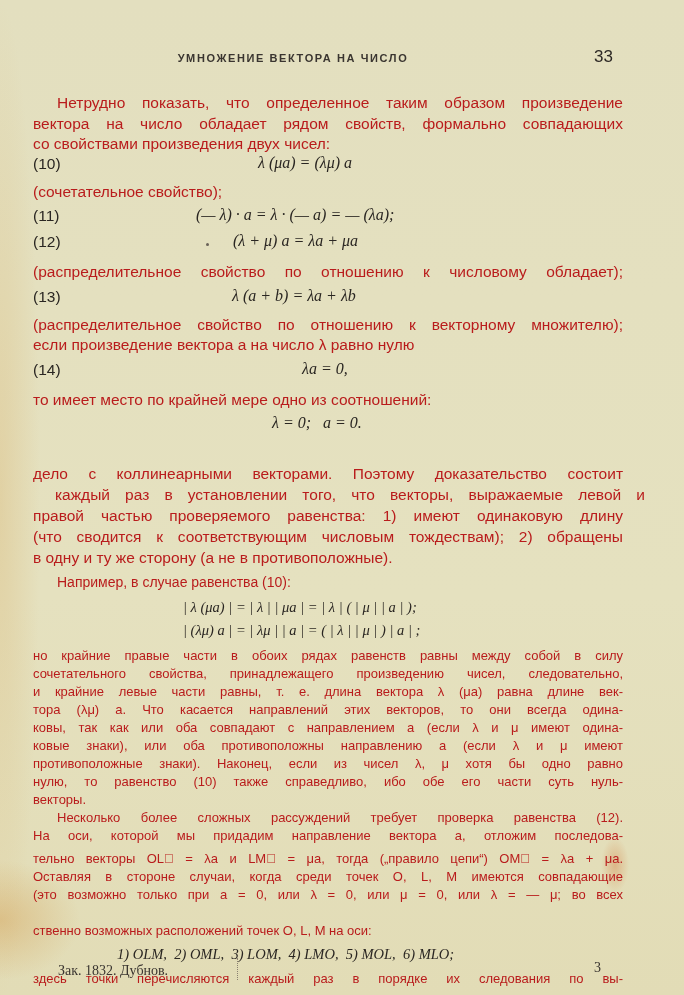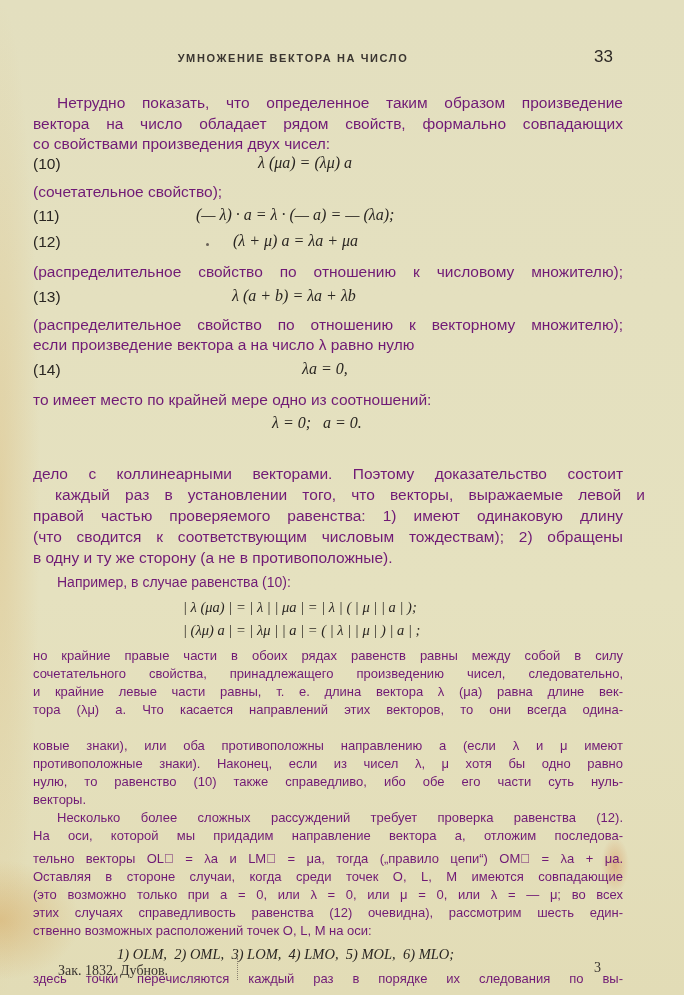--- a/index.html
+++ b/index.html
@@ -21,21 +21,21 @@
     font-family: "Liberation Sans", "DejaVu Sans", sans-serif;
     font-size: 11px; letter-spacing: 1.6px; font-weight: bold; color: #3a3530;
   }
   .page-number {
     position: absolute; top: 47px; left: 594px;
     font-family: "Liberation Sans", sans-serif; font-size: 17px; color: #2d2925;
   }
   .line {
     position: absolute; left: 33px; width: 590px;
     font-family: "Liberation Sans Narrow", "Liberation Sans", sans-serif;
-    font-size: 15.5px; white-space: nowrap; color: #701a75;
+    font-size: 15.5px; white-space: nowrap; color: #b91c1c;
     transform-origin: left top;
   }
   .line.j { text-align: justify; text-align-last: justify; }
   .small { font-size: 13px; }
   .eq-num { position: absolute; left: 33px; font-family: "Liberation Sans", sans-serif; font-size: 15.5px; }
   .formula {
     position: absolute; font-family: "Liberation Serif", "DejaVu Serif", serif;
     font-size: 16px; font-style: italic; white-space: nowrap;
   }
   .footer-left {
@@ -67,21 +67,21 @@
 
   <div class="line" style="top:183px;">(сочетательное свойство);</div>
 
   <div class="eq-num" style="top:207px;">(11)</div>
   <div class="formula" style="top:206px; left:196px;">(— λ) · a = λ · (— a) = — (λa);</div>
 
   <div class="eq-num" style="top:233px;">(12)</div>
   <div class="formula" style="top:232px; left:233px;">(λ + μ) a = λa + μa</div>
   <div class="stray" style="top:243px; left:206px;"></div>
 
-  <div class="line j" style="top:263px;">(распределительное свойство по отношению к числовому множителю);</div>
+  <div class="line j" style="top:263px;">(распределительное свойство по отношению к числовому обладает);</div>
 
   <div class="eq-num" style="top:288px;">(13)</div>
   <div class="formula" style="top:287px; left:232px;">λ (a + b) = λa + λb</div>
 
   <div class="line j" style="top:316px;">(распределительное свойство по отношению к векторному множителю);</div>
   <div class="line" style="top:336px;">если произведение вектора a на число λ равно нулю</div>
 
   <div class="eq-num" style="top:361px;">(14)</div>
   <div class="formula" style="top:360px; left:302px;">λa = 0,</div>
 
@@ -95,31 +95,31 @@
   <div class="line" style="top:549px;">в одну и ту же сторону (а не в противоположные).</div>
 
   <div class="line small" style="top:574px; left:57px; font-size:14px;">Например, в случае равенства (10):</div>
   <div class="formula" style="top:599px; left:183px; font-size:14.5px;">| λ (μa) | = | λ | | μa | = | λ | ( | μ | | a | );</div>
   <div class="formula" style="top:622px; left:183px; font-size:14.5px;">| (λμ) a | = | λμ | | a | = ( | λ | | μ | ) | a | ;</div>
 
   <div class="line small j" style="top:648px;">но крайние правые части в обоих рядах равенств равны между собой в силу</div>
   <div class="line small j" style="top:666px;">сочетательного свойства, принадлежащего произведению чисел, следовательно,</div>
   <div class="line small j" style="top:684px;">и крайние левые части равны, т. е. длина вектора λ (μa) равна длине век-</div>
   <div class="line small j" style="top:702px;">тора (λμ) a. Что касается направлений этих векторов, то они всегда одина-</div>
+  <div class="line small j" style="top:720px;">ковы, так как или оба совпадают с направлением a (если λ и μ имеют одина-</div>
   <div class="line small j" style="top:738px;">ковые знаки), или оба противоположны направлению a (если λ и μ имеют</div>
   <div class="line small j" style="top:756px;">противоположные знаки). Наконец, если из чисел λ, μ хотя бы одно равно</div>
   <div class="line small j" style="top:774px;">нулю, то равенство (10) также справедливо, ибо обе его части суть нуль-</div>
   <div class="line small" style="top:792px;">векторы.</div>
 
   <div class="line small j" style="top:810px; left:57px; width:566px;">Несколько более сложных рассуждений требует проверка равенства (12).</div>
   <div class="line small j" style="top:828px;">На оси, которой мы придадим направление вектора a, отложим последова-</div>
   <div class="line small j" style="top:851px;">тельно векторы OL⃗ = λa и LM⃗ = μa, тогда („правило цепи“) OM⃗ = λa + μa.</div>
   <div class="line small j" style="top:869px;">Оставляя в стороне случаи, когда среди точек O, L, M имеются совпадающие</div>
   <div class="line small j" style="top:887px;">(это возможно только при a = 0, или λ = 0, или μ = 0, или λ = — μ; во всех</div>
-  <div class="line small j" style="top:905px;">этих случаях справедливость равенства (12) очевидна), рассмотрим шесть един-</div>
   <div class="line small" style="top:923px;">ственно возможных расположений точек O, L, M на оси:</div>
 
   <div class="formula" style="top:946px; left:117px; font-size:14.5px; white-space:pre;">1) OLM,  2) OML,  3) LOM,  4) LMO,  5) MOL,  6) MLO;</div>
 
   <div class="line small j" style="top:971px;">здесь точки перечисляются каждый раз в порядке их следования по вы-</div>
 
   <div class="footer-left">Зак. 1832. Дубнов.</div>
   <div class="footer-mark"></div>
   <div class="footer-right">3</div>
 

